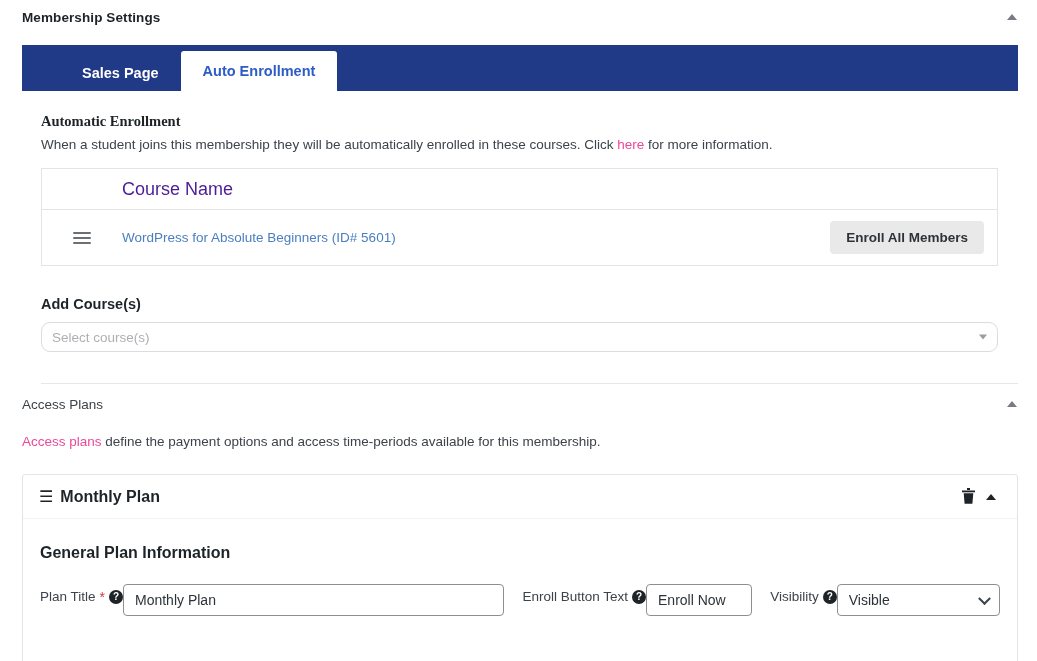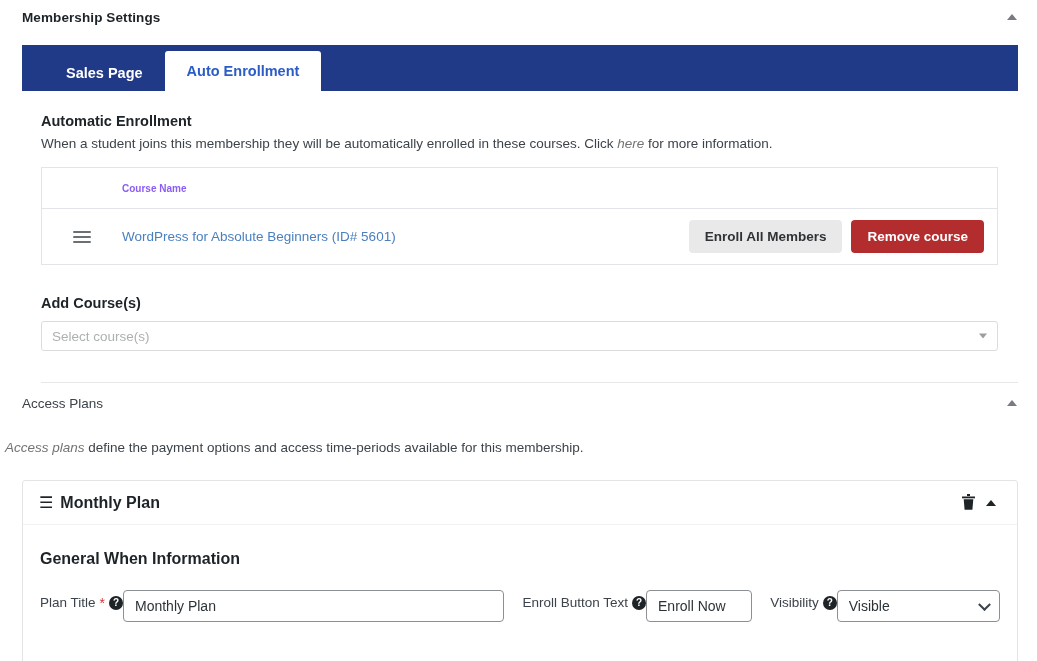--- a/index.html
+++ b/index.html
@@ -45,21 +45,21 @@
     border-bottom: 6px solid #787c82;
   }
 
   
   .tabs-bar {
     margin: 11px 19px 0 22px;
     height: 46px;
     background: #203a87;
     display: flex;
     align-items: flex-end;
-    padding-left: 22px;
+    padding-left: 38px;
   }
   .tab {
     height: 36px;
     padding: 0 22px;
     display: flex;
     align-items: center;
     justify-content: center;
     font-size: 14.5px;
     font-weight: 700;
     color: #ffffff;
@@ -74,28 +74,29 @@
     text-align: right;
   }
 
   
   .section-body { padding: 0 19px 0 41px; }
   .block-title {
     font-size: 14.5px;
     font-weight: 700;
     color: #1d2327;
     margin: 22px 0 0 0;
+    font-family: Liberation Serif, serif;
   }
   .block-desc {
     font-size: 13.5px;
     color: #3c434a;
     margin: 6px 0 0 0;
     line-height: 1.35;
   }
-  a.inline-link { color: #737373; text-decoration: none; font-style: italic; }
+  a.inline-link { color: #ec4899; text-decoration: none; }
 
   
   .courses-table {
     margin-top: 14px;
     margin-right: 20px;
     border: 1px solid #e2e4e7;
     background: #ffffff;
   }
   .ct-head {
     display: flex;
@@ -105,23 +106,23 @@
     padding-left: 0;
   }
   .ct-handle-col {
     width: 80px;
     display: flex;
     align-items: center;
     justify-content: center;
     flex: 0 0 80px;
   }
   .ct-head-label {
-    font-size: 10px;
-    font-weight: 700;
-    color: #8b5cf6;
+    font-size: 18px;
+    font-weight: 400;
+    color: #4c1d95;
   }
   .ct-row {
     display: flex;
     align-items: center;
     height: 55px;
     padding-right: 13px;
   }
   .hamburger {
     width: 18px;
     display: flex;
@@ -167,21 +168,21 @@
     font-size: 14.5px;
     font-weight: 700;
     color: #1d2327;
     margin: 30px 0 0 0;
   }
   .select2-box {
     margin-top: 10px;
     margin-right: 20px;
     height: 30px;
     border: 1px solid #dcdcde;
-    border-radius: 3px;
+    border-radius: 9px;
     background: #fff;
     display: flex;
     align-items: center;
     padding: 0 10px;
     position: relative;
     cursor: pointer;
   }
   .select2-placeholder {
     font-size: 13.5px;
     color: #adb0b3;
@@ -213,22 +214,22 @@
     position: relative;
   }
   .ap-title {
     font-size: 13.5px;
     font-weight: 400;
     color: #3c434a;
   }
   .ap-desc {
     font-size: 13.5px;
     color: #3c434a;
-    padding: 0 5px;
-    margin-top: 17px;
+    padding: 0 22px;
+    margin-top: 10px;
   }
 
   
   .plan-card {
     margin: 25px 19px 0 22px;
     border: 1px solid #e4e4e4;
     border-radius: 3px;
     background: #ffffff;
     min-height: 200px;
   }
@@ -371,21 +372,20 @@
     <div class="ct-row">
       <div class="ct-handle-col">
         <span class="hamburger">
           <span></span>
             <span></span>
             <span></span>
         </span>
       </div>
       <a href="#" class="course-link">WordPress for Absolute Beginners (ID# 5601)</a>
       <button class="btn btn-secondary">Enroll All Members</button>
-      <button class="btn btn-danger">Remove course</button>
     </div>
   </div>
 
   <div class="field-label">Add Course(s)</div>
 
   <div class="select2-box">
     <span class="select2-placeholder">Select course(s)</span>
     <span class="select2-caret"></span>
   </div>
 
@@ -413,21 +413,21 @@
         <rect x="1" y="2.5" width="13" height="1.8" fill="#1d2327"></rect>
         <path d="M2.7 5.2 h9.6 l-0.9 10.6 h-7.8 z" fill="#1d2327"></path>
       </svg>
     </button>
     <button class="icon-btn">
       <span class="tri-up" style="border-bottom-color:#1d2327;"></span>
     </button>
   </div>
 
   <div class="plan-body">
-    <div class="plan-section-title">General When Information</div>
+    <div class="plan-section-title">General Plan Information</div>
 
     <div class="field-row">
 
       <div class="field-col fc-1">
         <span class="inline-label">
           <span>Plan Title</span>
           <span class="req-star">*</span>
           <span class="help-icon">?</span>
         </span>
         <input class="text-input" type="text" value="Monthly Plan" style="">

